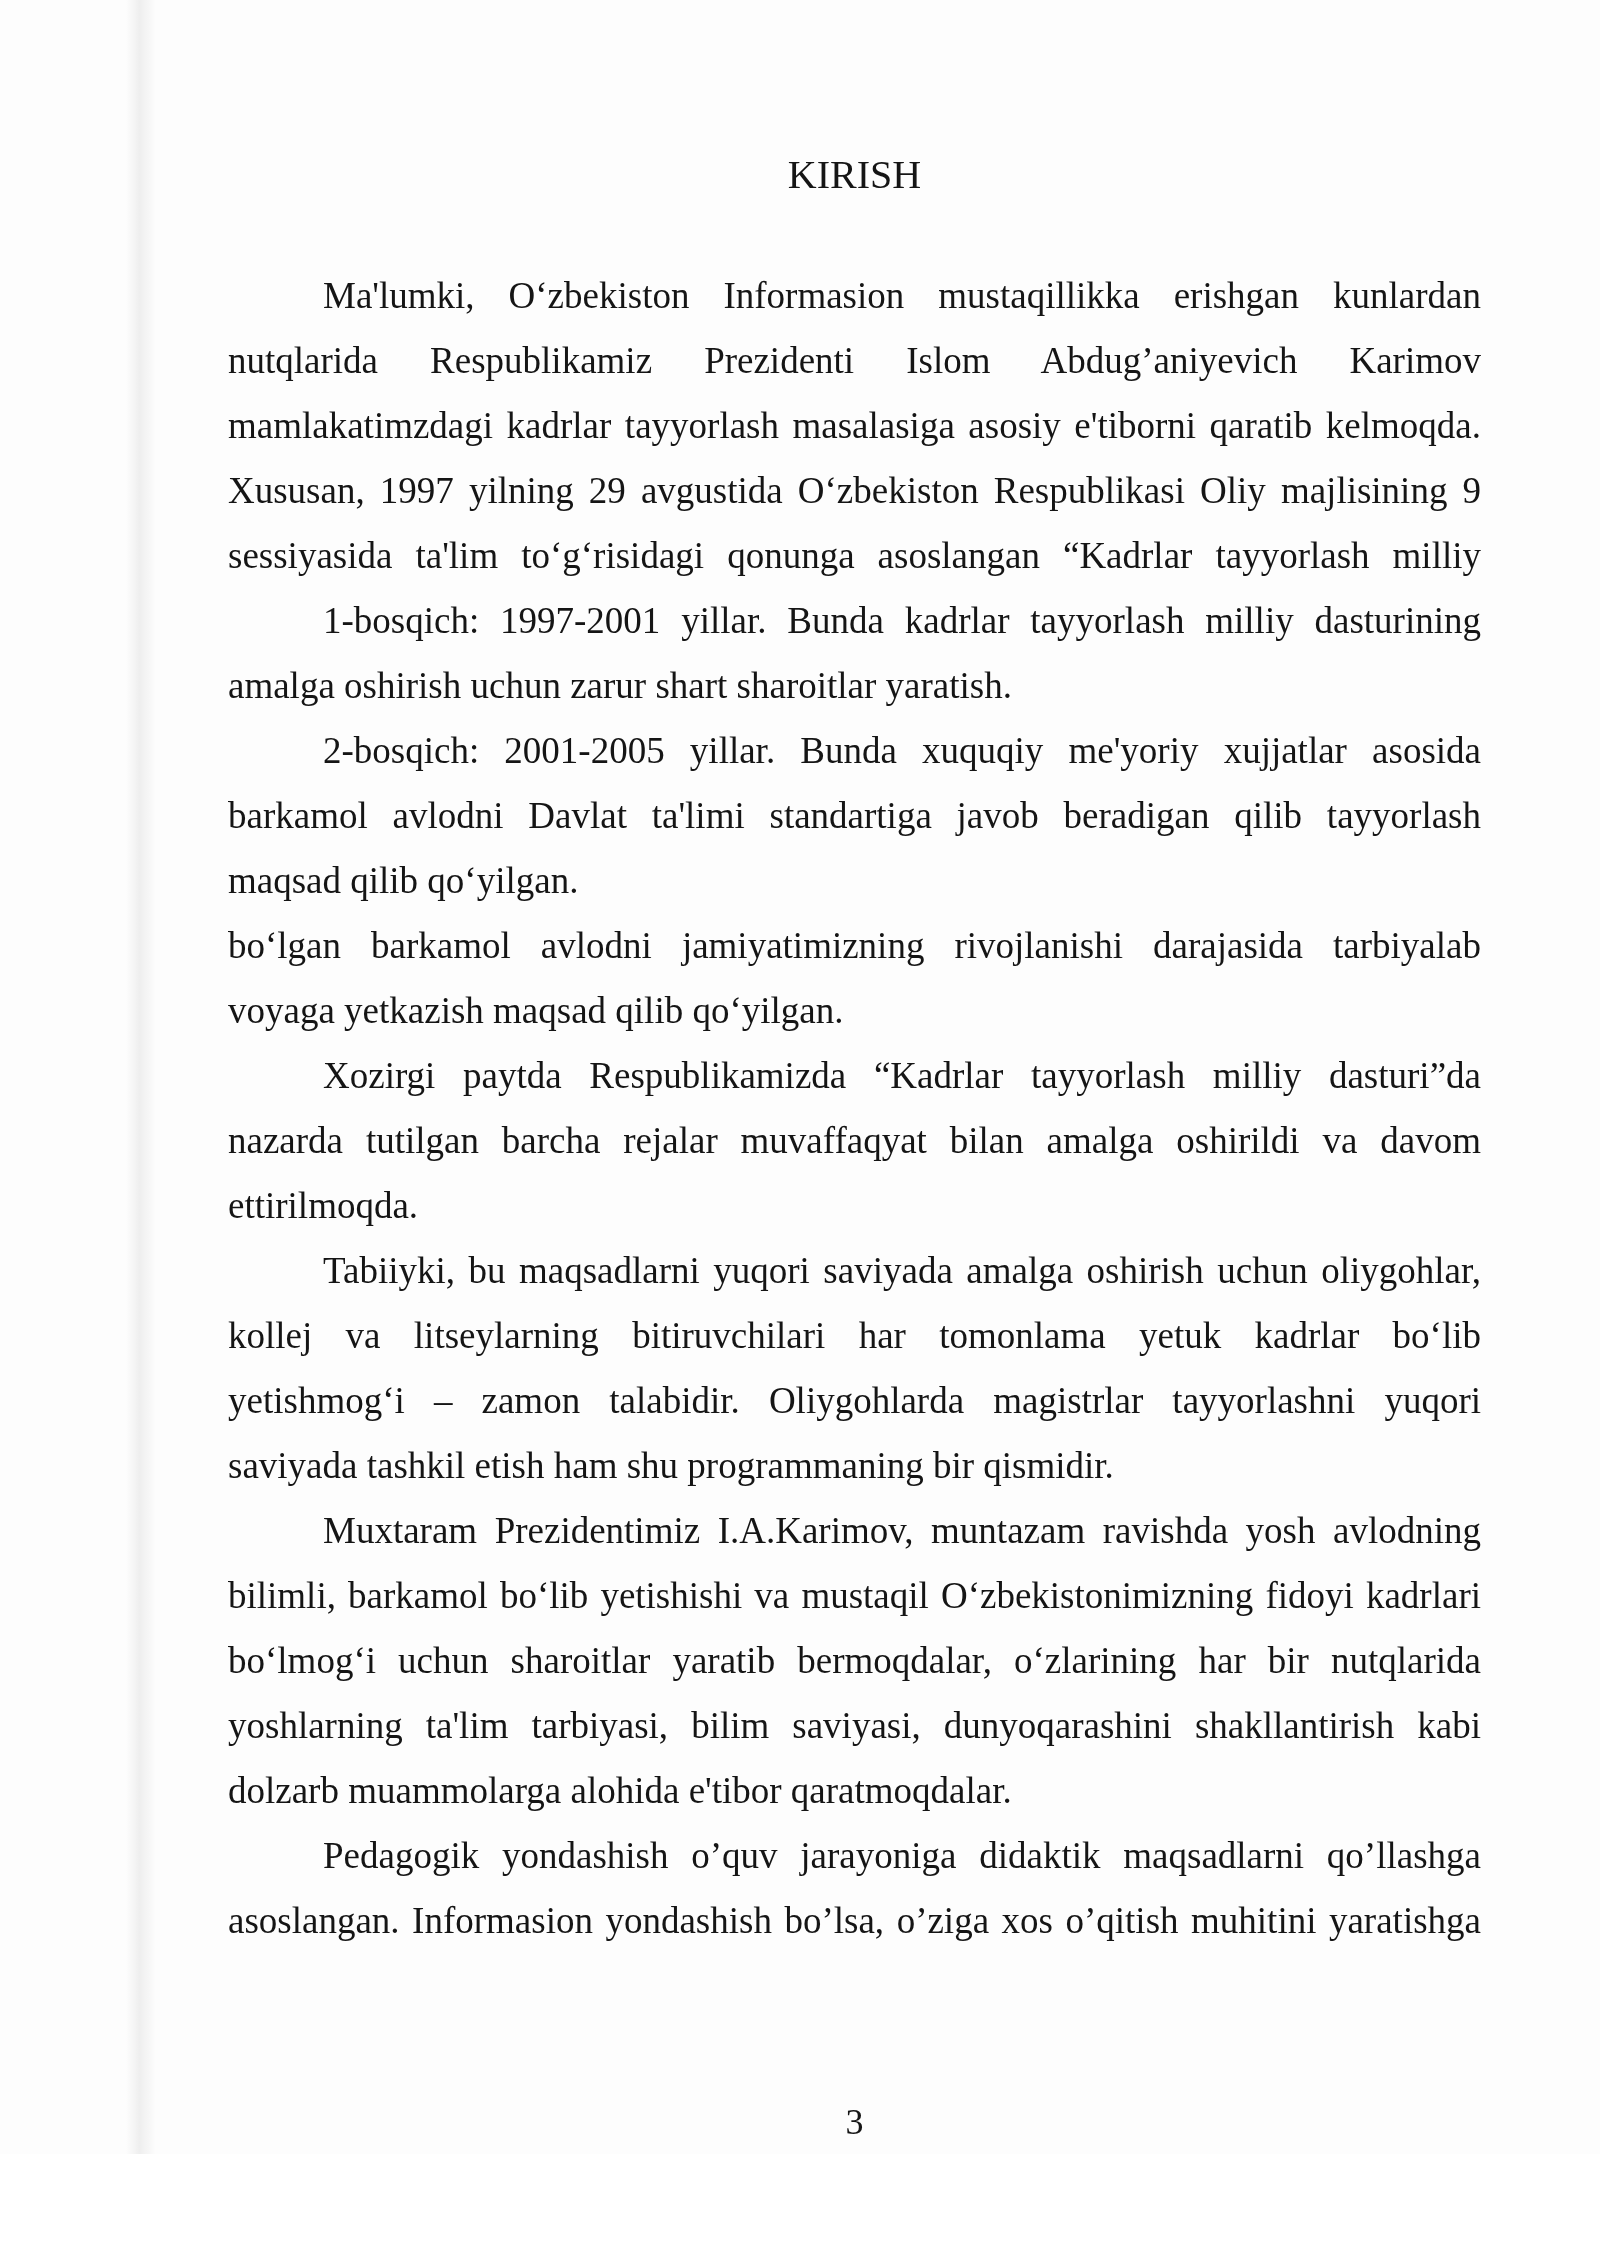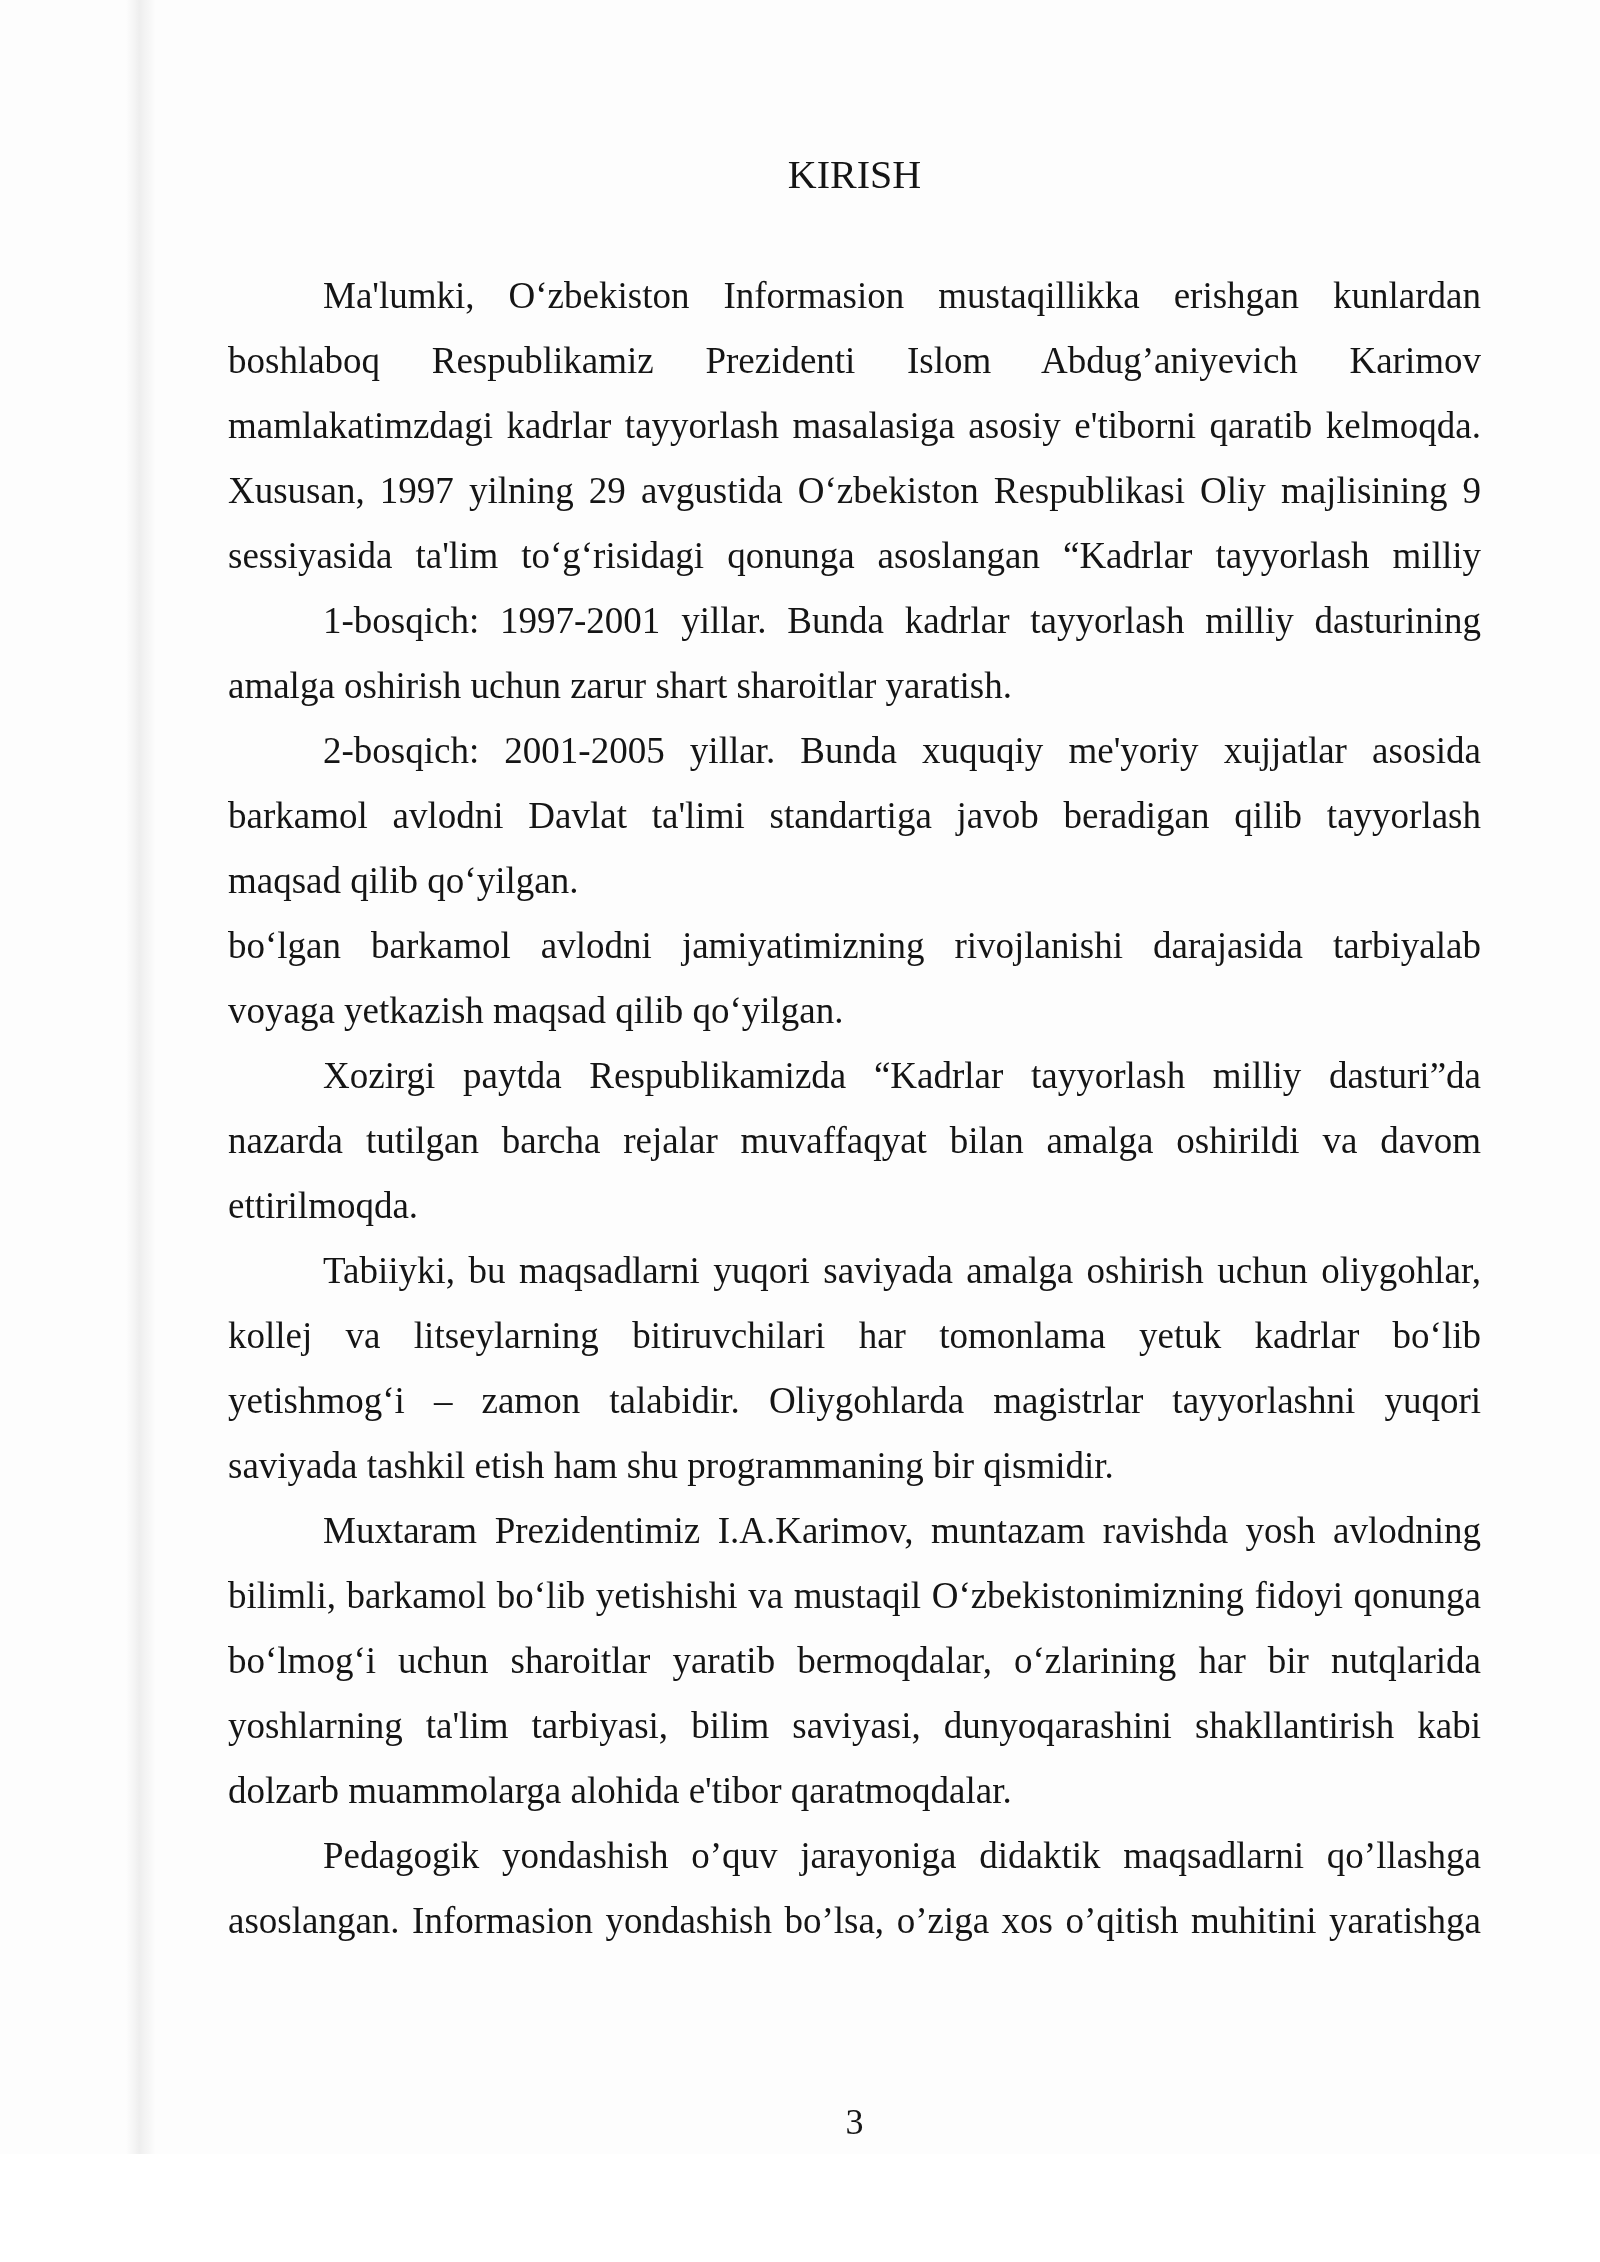--- a/index.html
+++ b/index.html
@@ -66,21 +66,21 @@
 <body>
 
 <div class="page">
   <div class="scan-edge"></div>
 
   <div class="textblock">
     <div class="doc-title">KIRISH</div>
     <div id="paragraphs">
         <div class="paragraph">
           <div class="line first"><span>Ma'lumki, O‘zbekiston Informasion mustaqillikka erishgan kunlardan</span></div>
-          <div class="line"><span>boshlaboq Respublikamiz Prezidenti Islom Abdug’aniyevich Karimov</span></div>
+          <div class="line"><span>nutqlarida Respublikamiz Prezidenti Islom Abdug’aniyevich Karimov</span></div>
           <div class="line"><span>mamlakatimzdagi kadrlar tayyorlash masalasiga asosiy e'tiborni qaratib kelmoqda.</span></div>
           <div class="line"><span>Xususan, 1997 yilning 29 avgustida O‘zbekiston Respublikasi Oliy majlisining 9</span></div>
           <div class="line"><span>sessiyasida ta'lim to‘g‘risidagi qonunga asoslangan “Kadrlar tayyorlash milliy</span></div>
         </div>
         <div class="paragraph">
           <div class="line first"><span class="bold">1-bosqich:</span><span> 1997-2001 yillar. Bunda kadrlar tayyorlash milliy dasturining</span></div>
           <div class="line last"><span>amalga oshirish uchun zarur shart sharoitlar yaratish.</span></div>
         </div>
         <div class="paragraph">
           <div class="line first"><span class="bold">2-bosqich:</span><span> 2001-2005 yillar. Bunda xuquqiy me'yoriy xujjatlar asosida</span></div>
@@ -97,21 +97,21 @@
           <div class="line last"><span>ettirilmoqda.</span></div>
         </div>
         <div class="paragraph">
           <div class="line first"><span>Tabiiyki, bu maqsadlarni yuqori saviyada amalga oshirish uchun oliygohlar,</span></div>
           <div class="line"><span>kollej va litseylarning bitiruvchilari har tomonlama yetuk kadrlar bo‘lib</span></div>
           <div class="line"><span>yetishmog‘i – zamon talabidir. Oliygohlarda magistrlar tayyorlashni yuqori</span></div>
           <div class="line last"><span>saviyada tashkil etish ham shu programmaning bir qismidir.</span></div>
         </div>
         <div class="paragraph">
           <div class="line first"><span>Muxtaram Prezidentimiz I.A.Karimov, muntazam ravishda yosh avlodning</span></div>
-          <div class="line"><span>bilimli, barkamol bo‘lib yetishishi va mustaqil O‘zbekistonimizning fidoyi qonunga</span></div>
+          <div class="line"><span>bilimli, barkamol bo‘lib yetishishi va mustaqil O‘zbekistonimizning fidoyi kadrlari</span></div>
           <div class="line"><span>bo‘lmog‘i uchun sharoitlar yaratib bermoqdalar, o‘zlarining har bir nutqlarida</span></div>
           <div class="line"><span>yoshlarning ta'lim tarbiyasi, bilim saviyasi, dunyoqarashini shakllantirish kabi</span></div>
           <div class="line last"><span>dolzarb muammolarga alohida e'tibor qaratmoqdalar.</span></div>
         </div>
         <div class="paragraph">
           <div class="line first"><span>Pedagogik yondashish o’quv jarayoniga didaktik maqsadlarni qo’llashga</span></div>
           <div class="line"><span>asoslangan. Informasion yondashish bo’lsa, o’ziga xos o’qitish muhitini yaratishga</span></div>
         </div>
       </div>
   </div>

